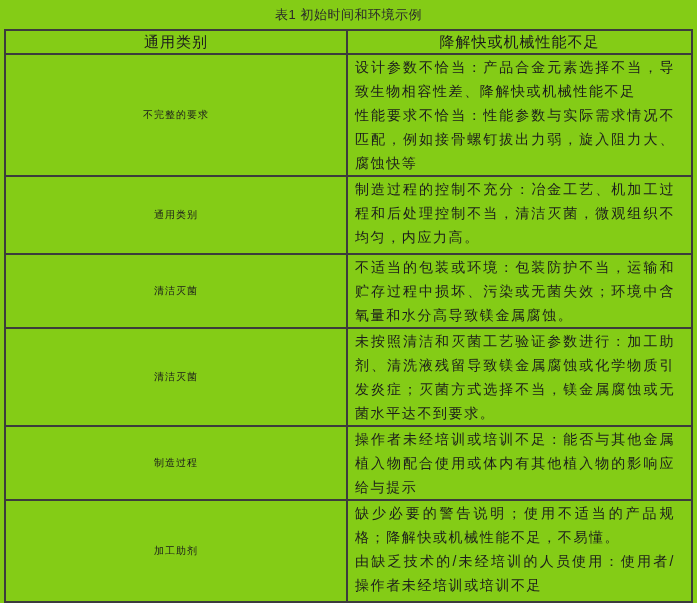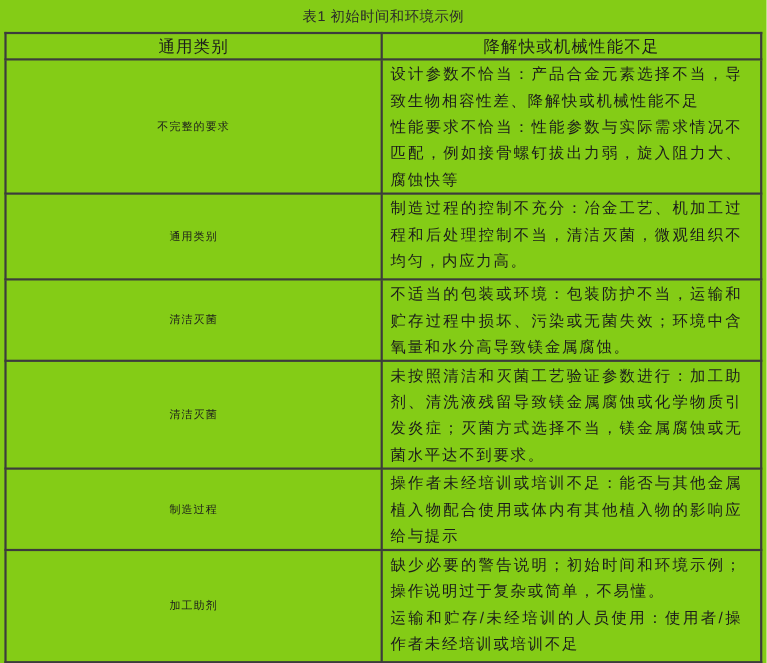--- a/index.html
+++ b/index.html
@@ -109,19 +109,19 @@
       </tr>
       <tr style="height:73px">
         <td class="cat">制造过程</td>
         <td class="ex">
           <p>操作者未经培训或培训不足：能否与其他金属植入物配合使用或体内有其他植入物的影响应给与提示</p>
         </td>
       </tr>
       <tr style="height:102px">
         <td class="cat">加工助剂</td>
         <td class="ex">
-          <p>缺少必要的警告说明；初始时间和环境示例；操作说明过于复杂或简单，不易懂。</p>
-          <p>运输和贮存/未经培训的人员使用：使用者/操作者未经培训或培训不足</p>
+          <p>缺少必要的警告说明；使用不适当的产品规格；降解快或机械性能不足，不易懂。</p>
+          <p>由缺乏技术的/未经培训的人员使用：使用者/操作者未经培训或培训不足</p>
         </td>
       </tr>
     </tbody>
   </table>
 </div>
 
 </body></html>

